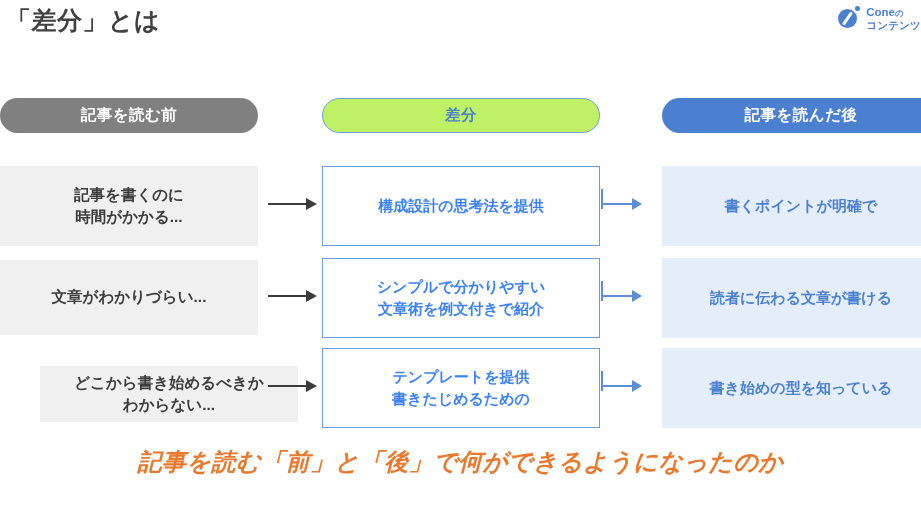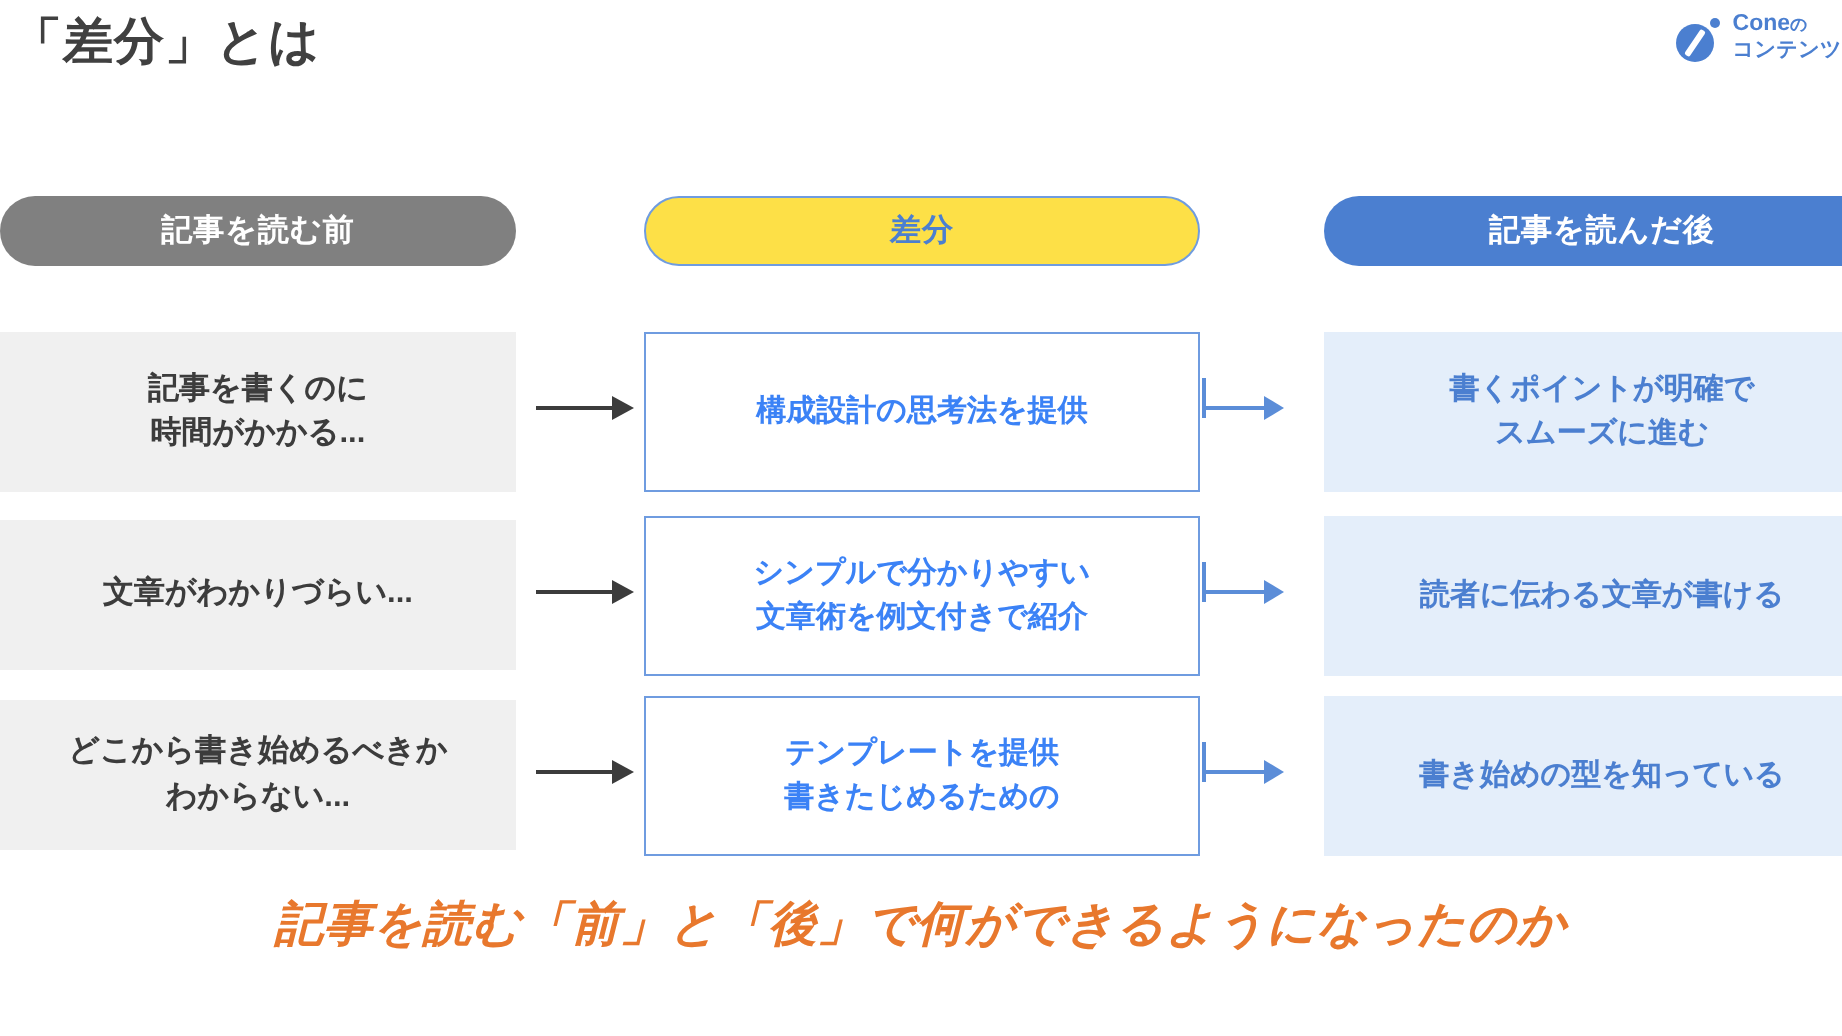--- a/index.html
+++ b/index.html
@@ -27,21 +27,21 @@
     letter-spacing: 0.5px;
     color: #404040;
     white-space: nowrap;
   }
 
   .brand {
     position: absolute;
     right: 0px;
     top: 6px;
     display: flex;
-    align-items: flex-end;
+    align-items: flex-start;
     gap: 6px;
   }
   .brand-mark {
     width: 22px;
     height: 22px;
     position: relative;
     flex: none;
   }
   .brand-mark .disc {
     position: absolute;
@@ -103,21 +103,21 @@
   }
   .pill-before {
     left: 0;
     width: 258px;
     background: #808080;
     color: #ffffff;
   }
   .pill-diff {
     left: 322px;
     width: 278px;
-    background: #fde047;
+    background: #bef264;
     color: #4b7fd0;
     border: 1.6px solid #6f9ce0;
   }
   .pill-after {
     left: 662px;
     width: 278px;
     background: #4b7fd0;
     color: #ffffff;
   }
 
@@ -154,21 +154,21 @@
     background: #e4eefa;
     color: #4b7fd0;
     font-size: 15px;
   }
 
   
   .row1 .cell { top: 46px; height: 80px; }
   .row2 .cell { top: 138px; height: 80px; }
   .row3 .cell { top: 228px; height: 80px; }
   .row2 .cell-before { top: 140px; height: 75px; }
-  .row3 .cell-before { top: 230px; height: 75px; }
+  .row3 .cell-before { top: 246px; height: 56px; margin-left: 40px; }
 
   
   .arrow {
     position: absolute;
     display: flex;
     align-items: center;
   }
   .arrow .shaft {
     height: 1.8px;
     display: block;
@@ -263,21 +263,20 @@
         </div>
       </div>
       <div class="arrow arrow-blue arrow-r">
         <span class="stub"></span>
         <span class="shaft"></span>
         <span class="head"></span>
       </div>
       <div class="cell cell-after">
         <div>
           <div>書くポイントが明確で</div>
-          <div>スムーズに進む</div>
         </div>
       </div>
     </div>
 
     <div class="row2">
       <div class="cell cell-before">
         <div>
           <div>文章がわかりづらい...</div>
 
         </div>

